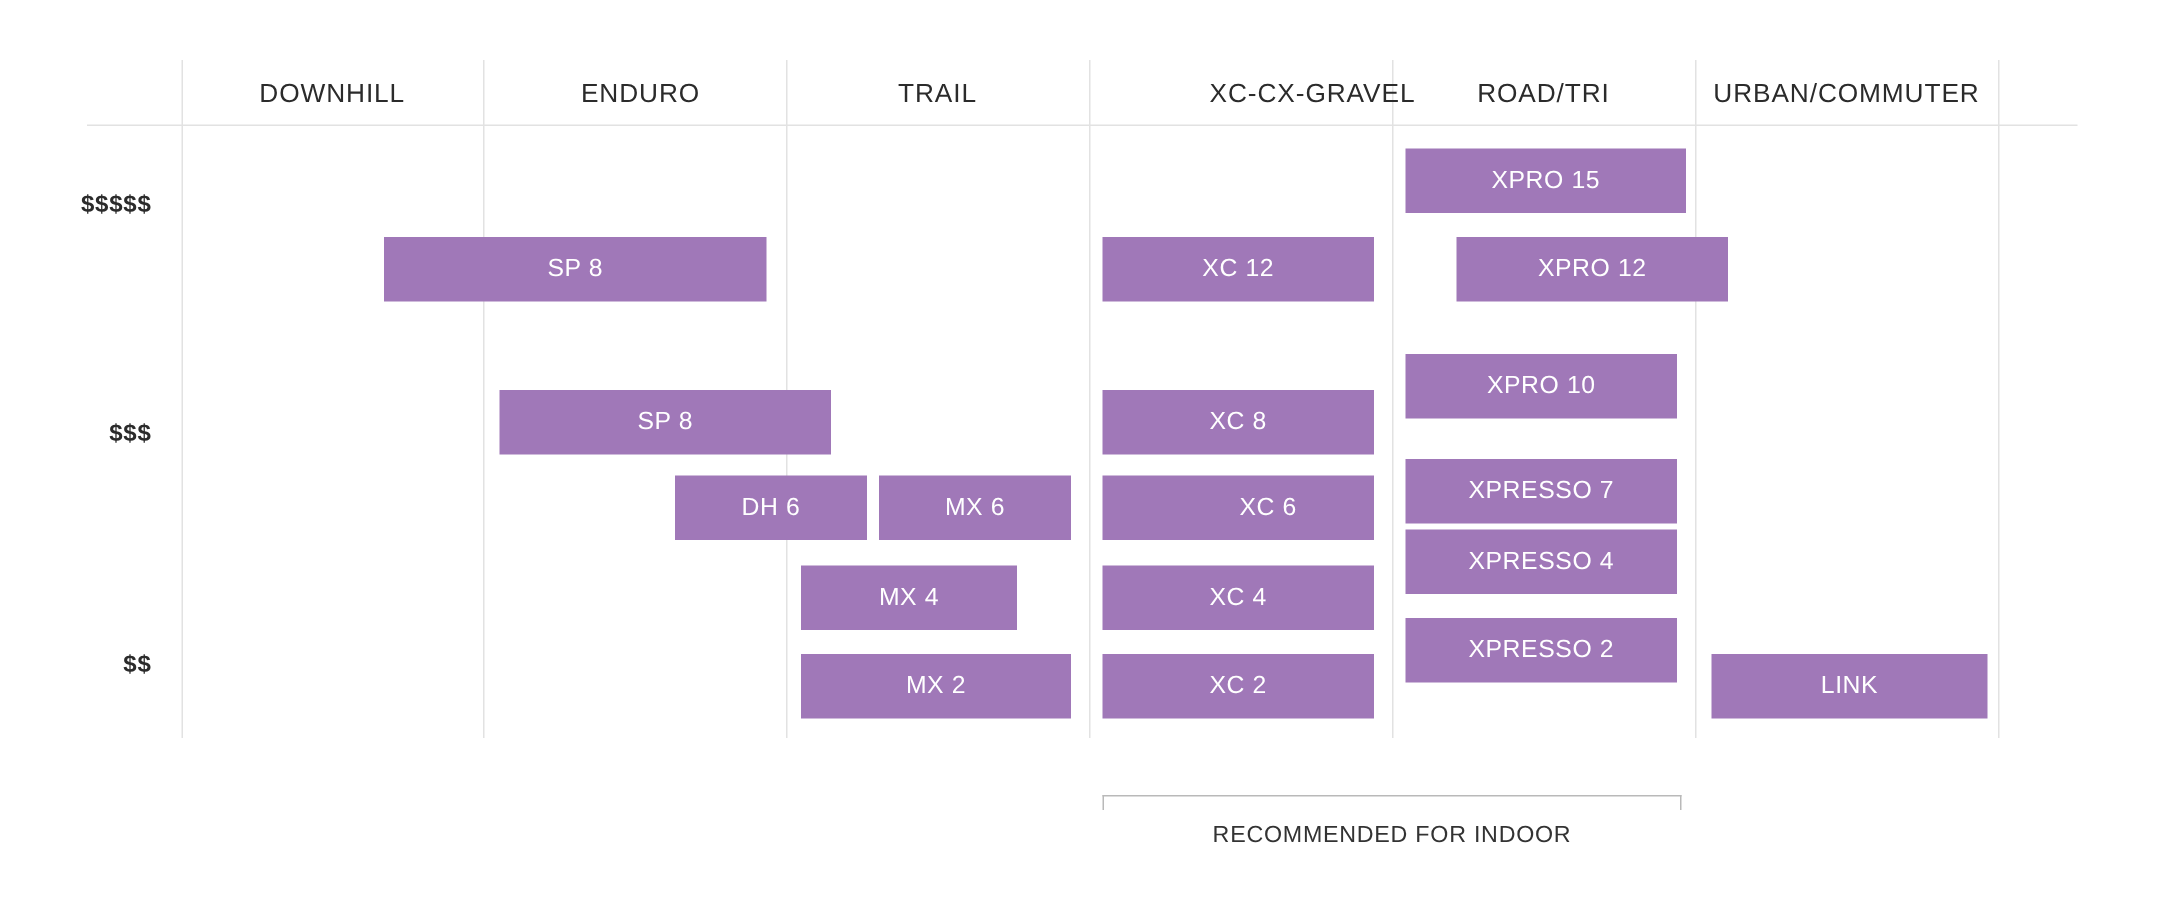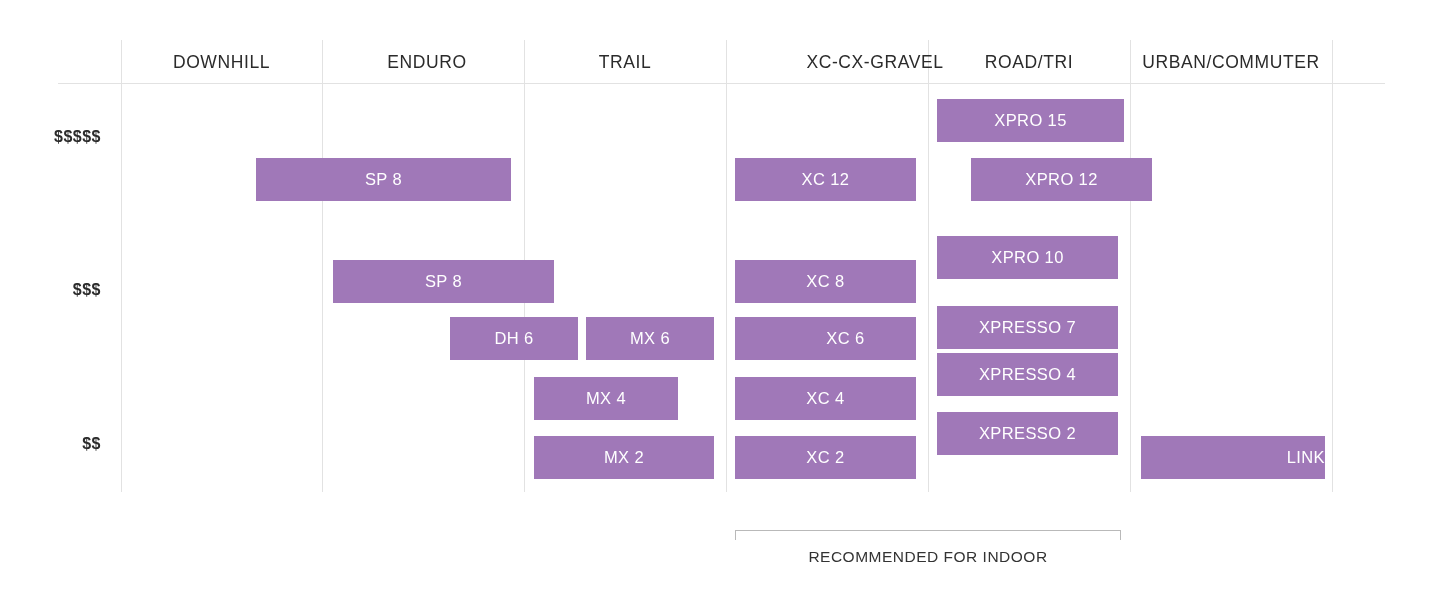--- a/index.html
+++ b/index.html
@@ -191,21 +191,21 @@
   </div>
 
   <div class="bar" style="left:937px; top:353px; width:181px;">
     <span>XPRESSO 4</span>
   </div>
 
   <div class="bar" style="left:937px; top:412px; width:181px;">
     <span>XPRESSO 2</span>
   </div>
 
-  <div class="bar" style="left:1141px; top:436px; width:184px;justify-content:flex-end;">
+  <div class="bar" style="left:1141px; top:436px; width:184px;">
     <span>LINK</span>
   </div>
 
   <div id="indoor-bracket" style="left:735px; top:530px; width:386px; height:10px;"></div>
   <div id="indoor-bracket-label" style="left:735px; top:548px; width:386px;">
     <span>RECOMMENDED FOR INDOOR</span>
   </div>
 
 </div>
 

